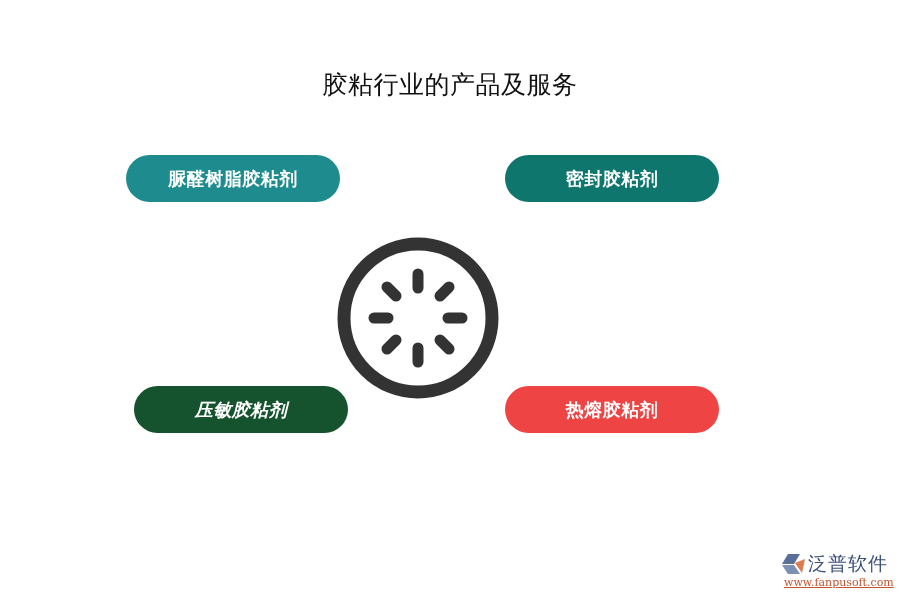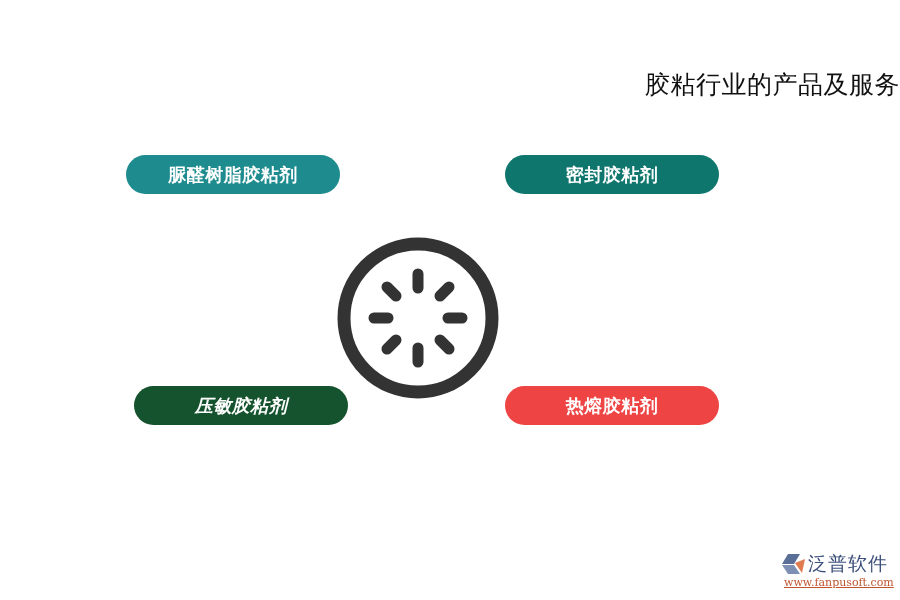--- a/index.html
+++ b/index.html
@@ -1,25 +1,25 @@
 <!DOCTYPE html>
 <html><head>
 <meta charset="utf-8">
 <style>
   html, body { margin: 0; padding: 0; }
   body {
     width: 900px; height: 600px; background: #ffffff; position: relative; overflow: hidden;
     font-family: "DejaVu Sans", "Liberation Sans", sans-serif;
   }
   .title {
-    position: absolute; left: 0; width: 900px; top: 68px; text-align: right;
+    position: absolute; left: 0; width: 900px; top: 68px; text-align: center;
     font-size: 25px; color: #111111; letter-spacing: 0.5px;
   }
   .pill {
-    position: absolute; width: 214px; height: 39px; border-radius: 24px;
+    position: absolute; width: 214px; height: 47px; border-radius: 24px;
     display: flex; align-items: center; justify-content: center;
     color: #ffffff; font-size: 18px; font-weight: bold; letter-spacing: 0.5px;
   }
   .pill span { display: block; }
   .hub { position: absolute; left: 336px; top: 236px; width: 164px; height: 164px; }
   .logo { position: absolute; left: 770px; top: 551px; width: 125px; height: 40px; margin-left: 8px; }
   .logo-brand { position: absolute; left: 30px; top: 0px; font-size: 19px; color: #3b4f7a; letter-spacing: 1px; }
   .logo-url { position: absolute; left: 6px; top: 25px; font-size: 11px; color: #c0552f; font-family: "DejaVu Serif", serif; text-decoration: underline; }
   .logo-mark { position: absolute; left: 2px; top: 2px; width: 26px; height: 22px; }
 </style>

